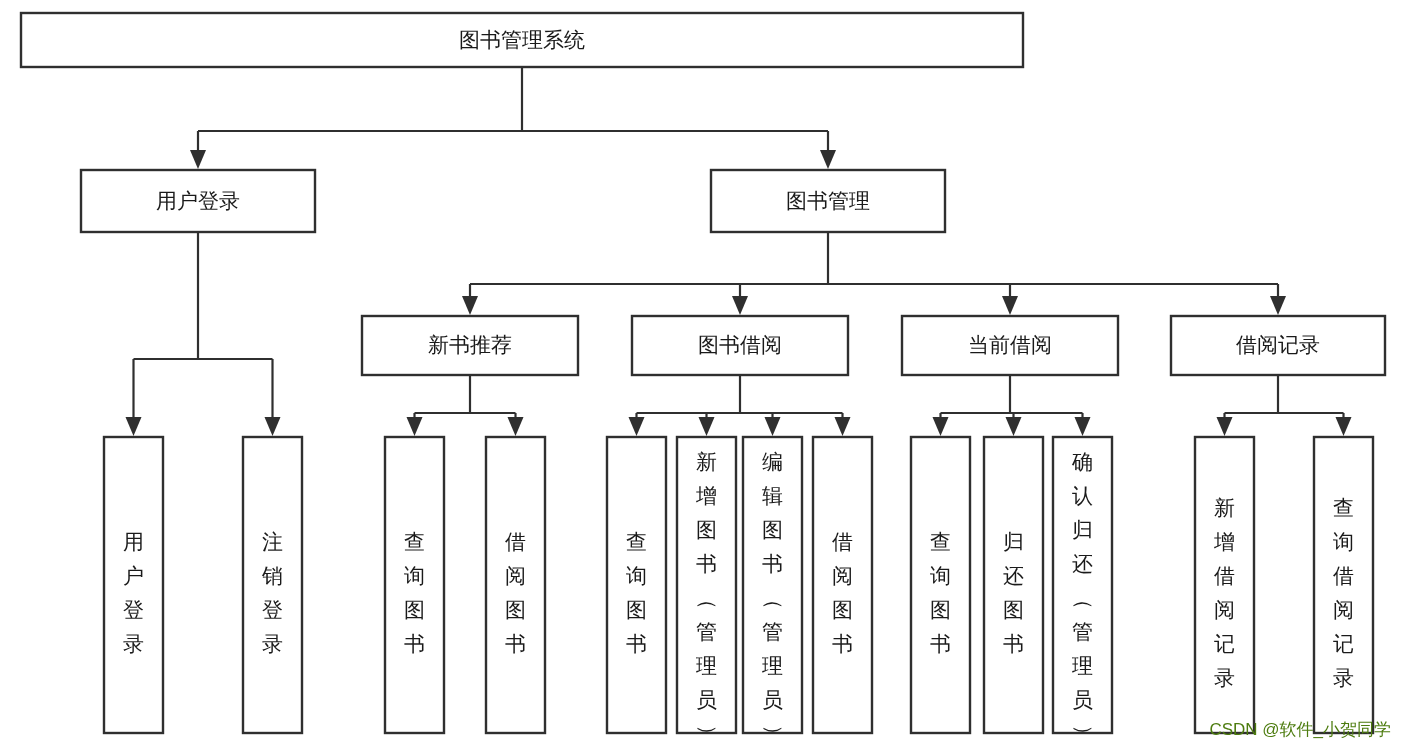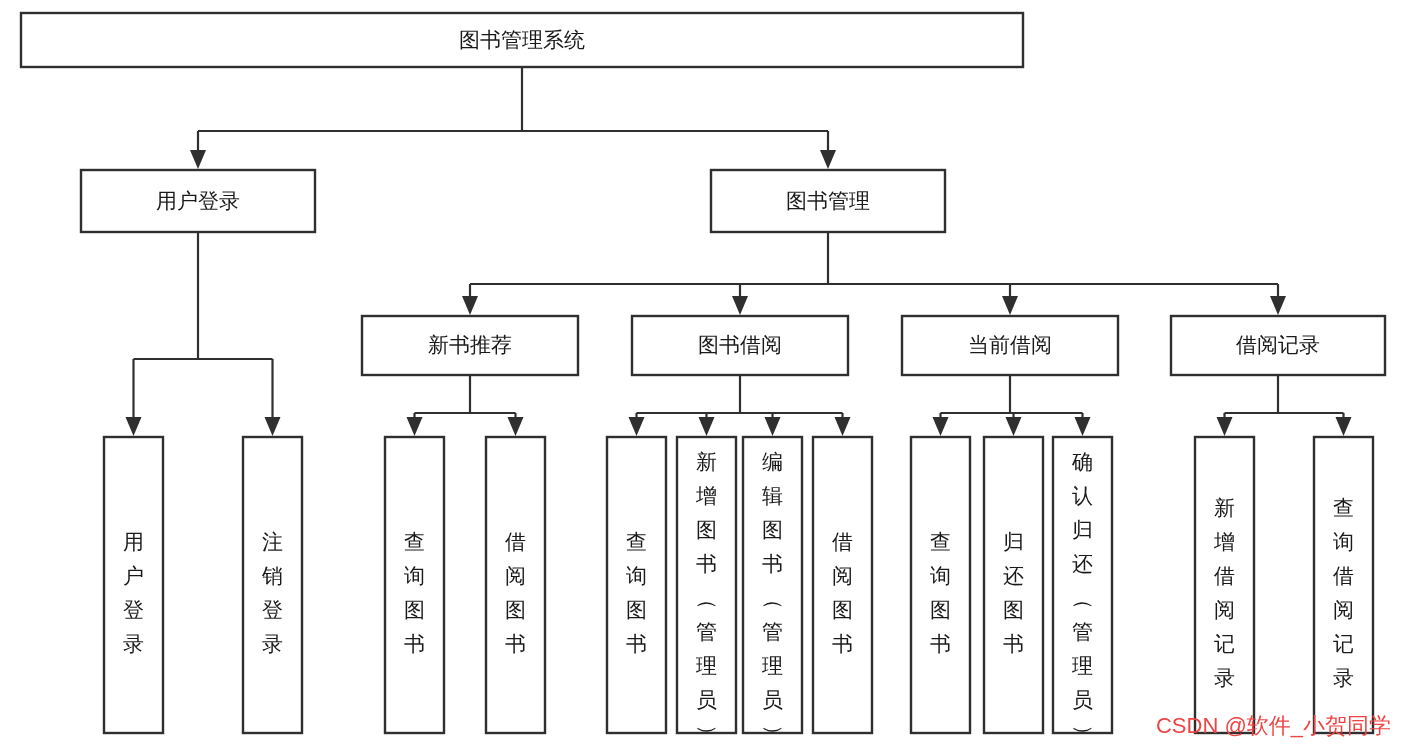--- a/index.html
+++ b/index.html
@@ -45,22 +45,22 @@
     font-size: 21px;
     fill: #1a1a1a;
     text-anchor: middle;
     dominant-baseline: middle;
   }
   .watermark {
     position: absolute;
     right: 14px;
     bottom: 6px;
     font-family: "Liberation Sans", "DejaVu Sans", sans-serif;
-    font-size: 22px;
-    color: #ef4444;
+    font-size: 17px;
+    color: #4d7c0f;
     white-space: nowrap;
     user-select: none;
   }
 </style>
 </head>
 <body>
 
 <div id="diagram-root">
   <svg class="diagram-svg" id="diagram-svg" viewBox="0 0 1405 747">
       <g>

